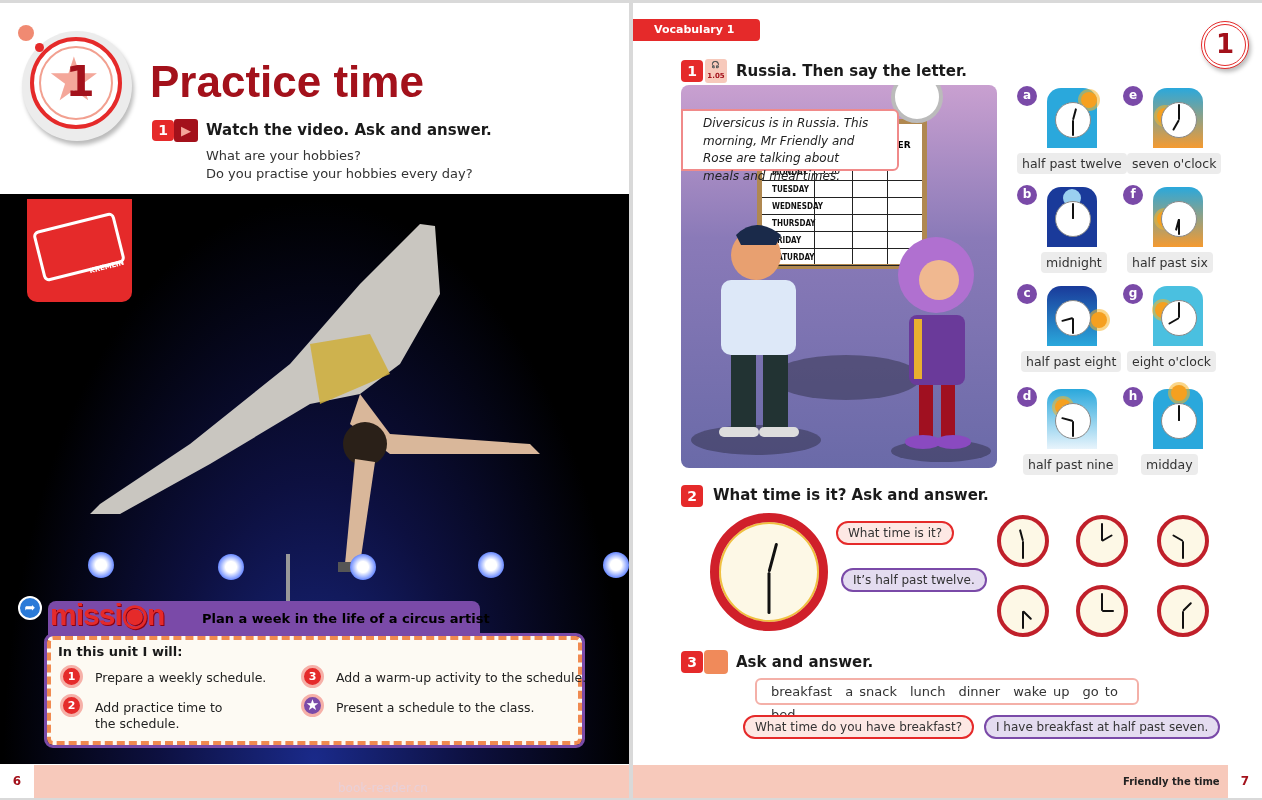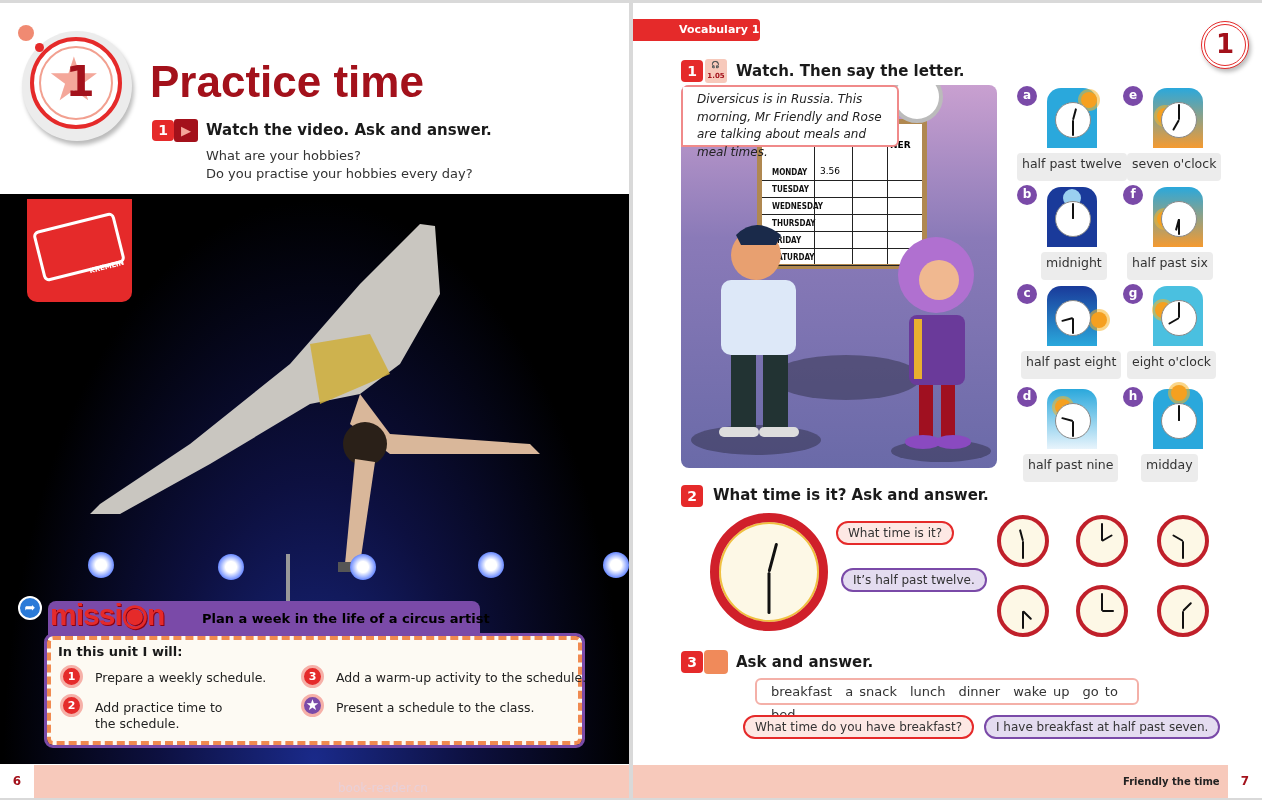--- a/index.html
+++ b/index.html
@@ -35,38 +35,38 @@
   .mission-title{position:absolute;left:202px;top:608px;font-size:13px;font-weight:bold;color:#000000}
   .mission-box{position:absolute;left:47px;top:633px;width:535px;height:109px;background:#fdfaf3;border:4px dashed #f08a50;outline:3px solid #7a4aa8;border-radius:6px}
   .mission-head{position:absolute;left:58px;top:641px;font-size:13px;font-weight:bold;color:#1a1a1a}
   .m-item{position:absolute;font-size:12.5px;color:#222;line-height:16px}
   .m-badge{position:absolute;width:23px;height:23px;border-radius:50%;background:#e52a2a;border:3px solid #f6b0a8;color:#fff;font-size:11px;font-weight:bold;text-align:center;line-height:17px}
   .m-star{background:#7a4aa8;color:#fff;font-size:15px;line-height:16px}
   .footer{position:absolute;top:762px;height:33px;background:#f7c9bb}
   .pg-num{position:absolute;top:762px;width:34px;height:33px;background:#fff;color:#a3111b;font-weight:bold;font-size:12px;text-align:center;line-height:33px}
   .watermark{position:absolute;left:338px;top:778px;font-size:12px;color:#e8d0d8}
   
-  .vocab-tab{position:absolute;left:0;top:16px;width:127px;height:22px;background:#e52a2a;color:#fff;font-size:11px;font-weight:bold;line-height:22px;padding-left:46px;border-radius:0 4px 4px 0}
+  .vocab-tab{position:absolute;left:0;top:16px;width:127px;height:22px;background:#e52a2a;color:#fff;font-size:11px;font-weight:bold;line-height:22px;padding-left:21px;border-radius:0 4px 4px 0}
   .r-badge{position:absolute;left:568px;top:18px;width:48px;height:48px;border-radius:50%;background:#fff;border:4px double #e52a2a;box-shadow:2px 3px 4px #bbb;color:#a3111b;font-size:26px;font-weight:bold;text-align:center;line-height:38px}
   .audio-icon{position:absolute;left:72px;top:56px;width:22px;height:24px;background:#f7c9bb;border-radius:3px;color:#a3111b;font-size:7px;font-weight:bold;text-align:center;line-height:11px;padding-top:1px}
   .scene{position:absolute;left:48px;top:82px;width:316px;height:383px;border-radius:8px;overflow:hidden;background:linear-gradient(#c9a0d0 0%,#8a7ab8 40%,#6a6aa8 100%)}
   .board{position:absolute;left:76px;top:34px;width:170px;height:150px;background:#fff;border:5px solid #b08850}
   .board .row{position:absolute;left:0;width:160px;height:17px;border-bottom:1px solid #222;font-size:8px;font-weight:bold;padding-left:10px;line-height:17px;color:#111;font-family:"DejaVu Sans Condensed","DejaVu Sans",sans-serif}
   .board .col{position:absolute;top:0;bottom:0;border-left:1px solid #222}
   .scene-clock{position:absolute;left:210px;top:-14px;width:52px;height:52px;border-radius:50%;background:#fff;border:4px solid #bbb}
-  .caption{position:absolute;left:0;top:0;width:218px;height:62px;background:#fff;border:2px solid #f08a8a;border-radius:0 6px 6px 0;font-style:italic;font-size:12px;color:#222;line-height:17.5px;padding:4px 14px}
+  .caption{position:absolute;left:0;top:24px;width:218px;height:62px;background:#fff;border:2px solid #f08a8a;border-radius:0 6px 6px 0;font-style:italic;font-size:12px;color:#222;line-height:17.5px;padding:4px 20px}
   .chef{position:absolute;left:20px;top:130px;width:120px;height:230px}
   .clown{position:absolute;left:200px;top:150px;width:110px;height:215px}
   .shadow{position:absolute;border-radius:50%;background:rgba(40,40,60,.45)}
   
   .tile{position:absolute;width:106px;height:100px}
   .tile .letter{position:absolute;left:0;top:0;width:20px;height:20px;border-radius:50%;background:#7a4aa8;color:#fff;font-size:12px;font-weight:bold;text-align:center;line-height:19px}
   .tile .sky{position:absolute;left:30px;top:2px;width:50px;height:60px;border-radius:14px 14px 0 0}
   .tile .face{position:absolute;left:38px;top:16px;width:36px;height:36px;border-radius:50%;background:#fff;border:1px solid #888}
-  .tile .lbl{position:absolute;left:0;top:67px;height:28px;background:#ececec;border-radius:4px;font-size:12.5px;color:#333;line-height:21px;padding:0 5px;white-space:nowrap}
+  .tile .lbl{position:absolute;left:0;top:67px;height:21px;background:#ececec;border-radius:4px;font-size:12.5px;color:#333;line-height:21px;padding:0 5px;white-space:nowrap}
   .sun{position:absolute;width:16px;height:16px;border-radius:50%;background:#f5a020;box-shadow:0 0 0 3px rgba(245,180,40,.55)}
   .moon{position:absolute;width:18px;height:18px;border-radius:50%;background:#9ad0f0}
   
   .big-clock{position:absolute;left:77px;top:510px;width:118px;height:118px;border-radius:50%;background:#fdf8e6;border:9px solid #d0202a;box-shadow:inset 0 0 0 2px #f0c040}
   .bubble{position:absolute;height:24px;border-radius:12px;font-size:12px;color:#333;line-height:21px;padding:0 10px;white-space:nowrap}
   .bubble.red{background:#fde8e4;border:2px solid #e52a2a}
   .bubble.purple{background:#e4dcf0;border:2px solid #7a4aa8}
   .small-clock{position:absolute;width:52px;height:52px;border-radius:50%;background:#fdf8e6;border:4px solid #c0202a}
   .hand{position:absolute;left:50%;bottom:50%;transform-origin:50% 100%;background:#111;border-radius:2px}
   .words-box{position:absolute;left:122px;top:675px;width:384px;height:27px;border:2px solid #f4b0a8;border-radius:6px;font-size:13px;color:#333;line-height:23px;padding-left:14px;word-spacing:2px}
@@ -135,21 +135,21 @@
   <div class="pg-num" style="left:0">6</div>
   <div class="watermark">book-reader.cn</div>
 </div>
 
 <div id="right" class="page">
   <div class="vocab-tab">Vocabulary 1</div>
   <div class="r-badge">1</div>
 
   <div class="ex-num" style="position:absolute;left:48px;top:57px;width:22px;height:22px;line-height:22px;font-size:14px">1</div>
   <div class="audio-icon">🎧<br><span>1.05</span></div>
-  <div class="instr" style="left:103px;top:59px">Watch. Then say the letter.</div>
+  <div class="instr" style="left:103px;top:59px">Russia. Then say the letter.</div>
 
   <div class="scene">
     <div class="board">
       <div class="col" style="left:52px"></div>
         <div class="col" style="left:90px"></div>
         <div class="col" style="left:125px"></div>
       <div class="row" style="top:40px">MONDAY</div>
       <div class="row" style="top:57px">TUESDAY</div>
       <div class="row" style="top:74px">WEDNESDAY</div>
       <div class="row" style="top:91px">THURSDAY</div>

